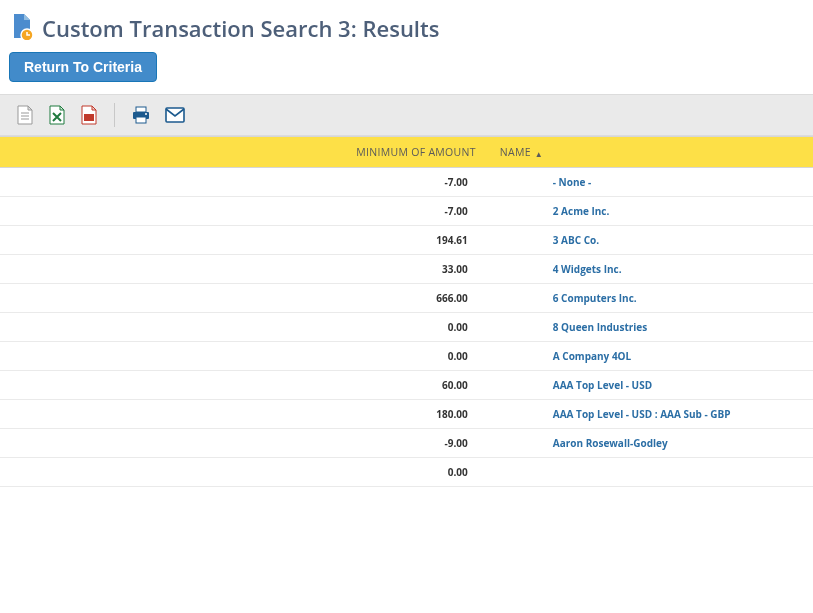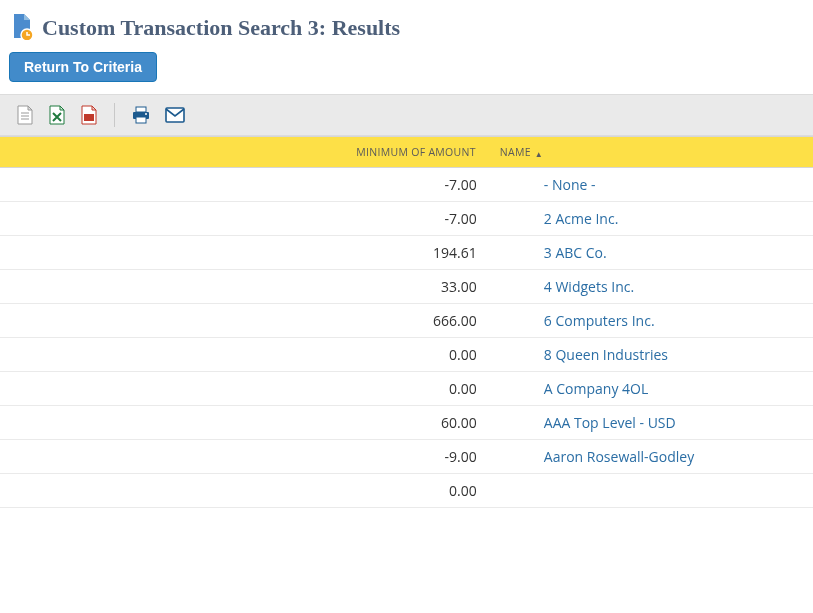--- a/index.html
+++ b/index.html
@@ -8,21 +8,20 @@
       font-size: 14px;
       color: #333;
       background: #fff;
       width: 813px;
     }
     .header {
       display: flex;
       align-items: center;
       padding: 12px 16px 8px 10px;
       gap: 8px;
-      font-family: Liberation Serif, serif;
     }
     .header .title {
       font-size: 22px;
       font-weight: 600;
       color: #4d5f79;
     }
     .page-icon {
       display: inline-block;
     }
     .button-row {
@@ -81,24 +80,25 @@
     table.results thead th.col-amount {
       text-align: right;
       width: 60%;
     }
     table.results thead th.col-name {
       text-align: left;
       width: 40%;
       cursor: pointer;
     }
     table.results tbody td {
-      padding: 7px 11px;
+      padding: 7px 20px;
       border-bottom: 1px solid #eaeaea;
-      font-size: 14px;
+      font-size: 10px;
       vertical-align: middle;
+      font-weight: bold;
     }
     table.results tbody td.col-amount {
       text-align: right;
       color: #333;
     }
     table.results tbody td.col-name a {
       color: #2b6ea5;
       text-decoration: none;
       cursor: pointer;
       margin-left: 45px;
@@ -212,20 +212,24 @@
       </tr>
       <tr>
         <td class="col-amount">0.00</td>
         <td class="col-name"><a>A Company 4OL</a></td>
       </tr>
       <tr>
         <td class="col-amount">60.00</td>
         <td class="col-name"><a>AAA Top Level - USD</a></td>
       </tr>
       <tr>
+        <td class="col-amount">180.00</td>
+        <td class="col-name"><a>AAA Top Level - USD : AAA Sub - GBP</a></td>
+      </tr>
+      <tr>
         <td class="col-amount">-9.00</td>
         <td class="col-name"><a>Aaron Rosewall-Godley</a></td>
       </tr>
       <tr>
         <td class="col-amount">0.00</td>
         <td class="col-name"></td>
       </tr>
     </tbody>
 </table>
 

